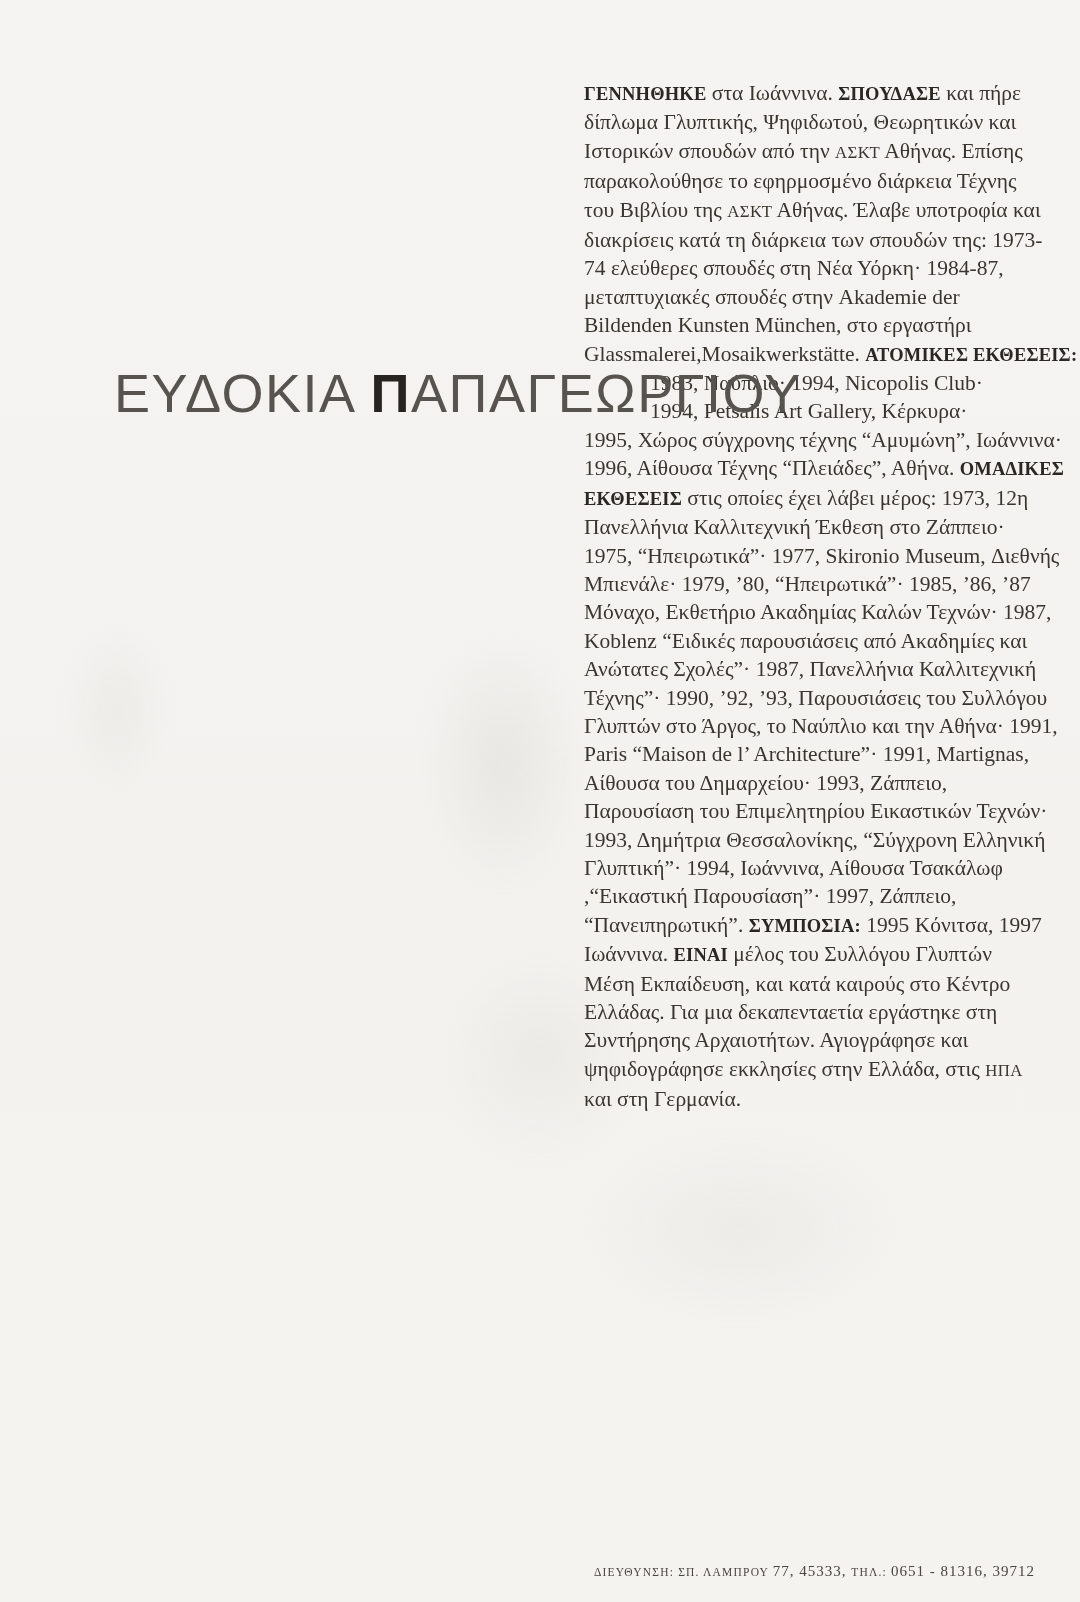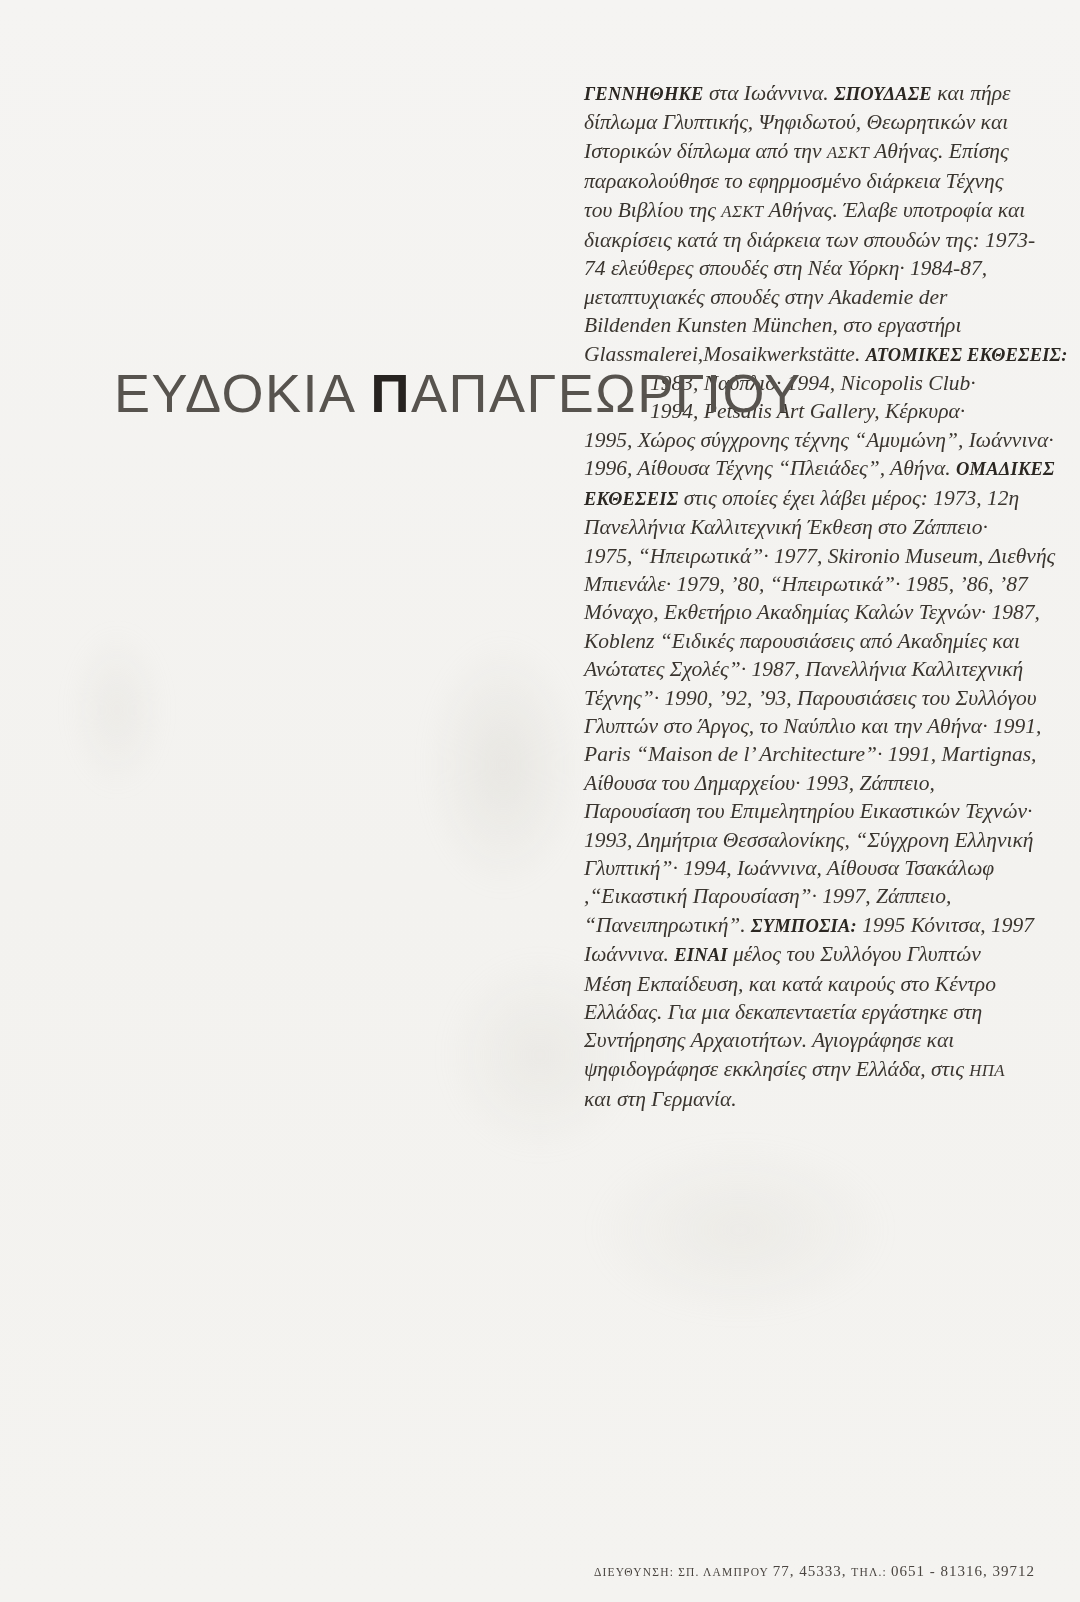--- a/index.html
+++ b/index.html
@@ -30,21 +30,21 @@
     font-size:54px;font-weight:400;letter-spacing:1.5px;
     color:var(--name-gray);white-space:nowrap;z-index:2;
   }
   .artist-name .first{margin-right:14px;}
   .artist-name .cap{font-weight:700;color:var(--name-dark);}
 
   .bio{
     position:absolute;left:584px;top:79px;width:452px;
     font-size:21.5px;line-height:28.4px;color:var(--ink);z-index:1;
   }
-  .bio .line{white-space:nowrap;font-style:italic;}
+  .bio .line{white-space:nowrap;}
   .bio .line.indent{margin-left:66px;}
   .b{font-weight:700;font-size:.86em;color:var(--ink-bold);letter-spacing:.2px;}
   .sc{font-size:.78em;letter-spacing:.4px;}
 
   .footer{
     position:absolute;left:594px;top:1563px;
     font-size:15px;letter-spacing:1px;color:var(--footer-ink);
     white-space:nowrap;z-index:1;
   }
   .footer .sc{font-size:11.5px;letter-spacing:1.2px;}
@@ -57,21 +57,21 @@
   <div class="ghost g1"></div>
   <div class="ghost g2"></div>
   <div class="ghost g3"></div>
   <div class="ghost g4"></div>
 
   <h1 class="artist-name"><span class="first">ΕΥΔΟΚΙΑ</span><span class="surname"><span class="cap">Π</span><span>ΑΠΑΓΕΩΡΓΙΟΥ</span></span></h1>
 
   <div class="bio">
       <div class="line"><span class="b">ΓΕΝΝΗΘΗΚΕ</span><span> στα Ιωάννινα. </span><span class="b">ΣΠΟΥΔΑΣΕ</span><span> και πήρε</span></div>
       <div class="line"><span>δίπλωμα Γλυπτικής, Ψηφιδωτού, Θεωρητικών και</span></div>
-      <div class="line"><span>Ιστορικών δίπλωμα από την </span><span class="sc">ΑΣΚΤ</span><span> Αθήνας. Επίσης</span></div>
+      <div class="line"><span>Ιστορικών σπουδών από την </span><span class="sc">ΑΣΚΤ</span><span> Αθήνας. Επίσης</span></div>
       <div class="line"><span>παρακολούθησε το εφηρμοσμένο διάρκεια Τέχνης</span></div>
       <div class="line"><span>του Βιβλίου της </span><span class="sc">ΑΣΚΤ</span><span> Αθήνας. Έλαβε υποτροφία και</span></div>
       <div class="line"><span>διακρίσεις κατά τη διάρκεια των σπουδών της: 1973-</span></div>
       <div class="line"><span>74 ελεύθερες σπουδές στη Νέα Υόρκη· 1984-87,</span></div>
       <div class="line"><span>μεταπτυχιακές σπουδές στην Akademie der</span></div>
       <div class="line"><span>Bildenden Kunsten München, στο εργαστήρι</span></div>
       <div class="line"><span>Glassmalerei,Mosaikwerkstätte. </span><span class="b">ΑΤΟΜΙΚΕΣ ΕΚΘΕΣΕΙΣ:</span></div>
       <div class="line indent"><span>1983, Ναύπλιο· 1994, Nicopolis Club·</span></div>
       <div class="line indent"><span>1994, Petsalis Art Gallery, Κέρκυρα·</span></div>
       <div class="line"><span>1995, Χώρος σύγχρονης τέχνης “Αμυμώνη”, Ιωάννινα·</span></div>

